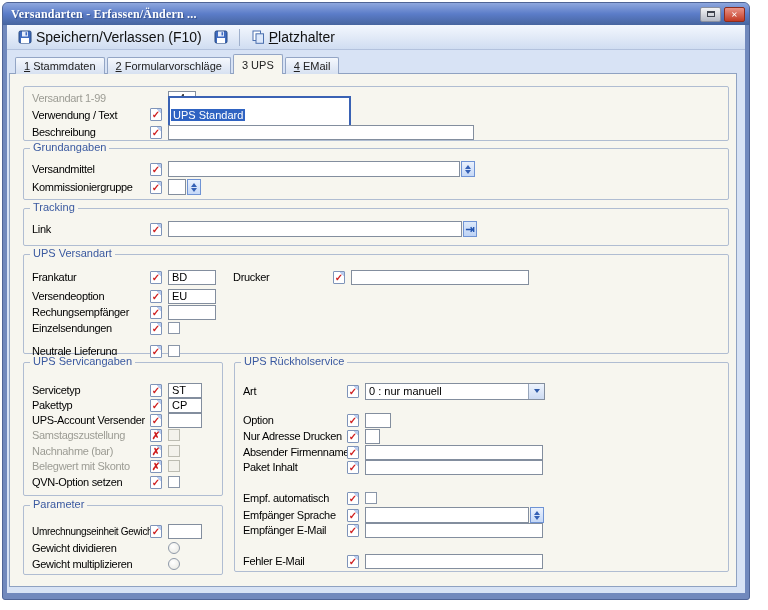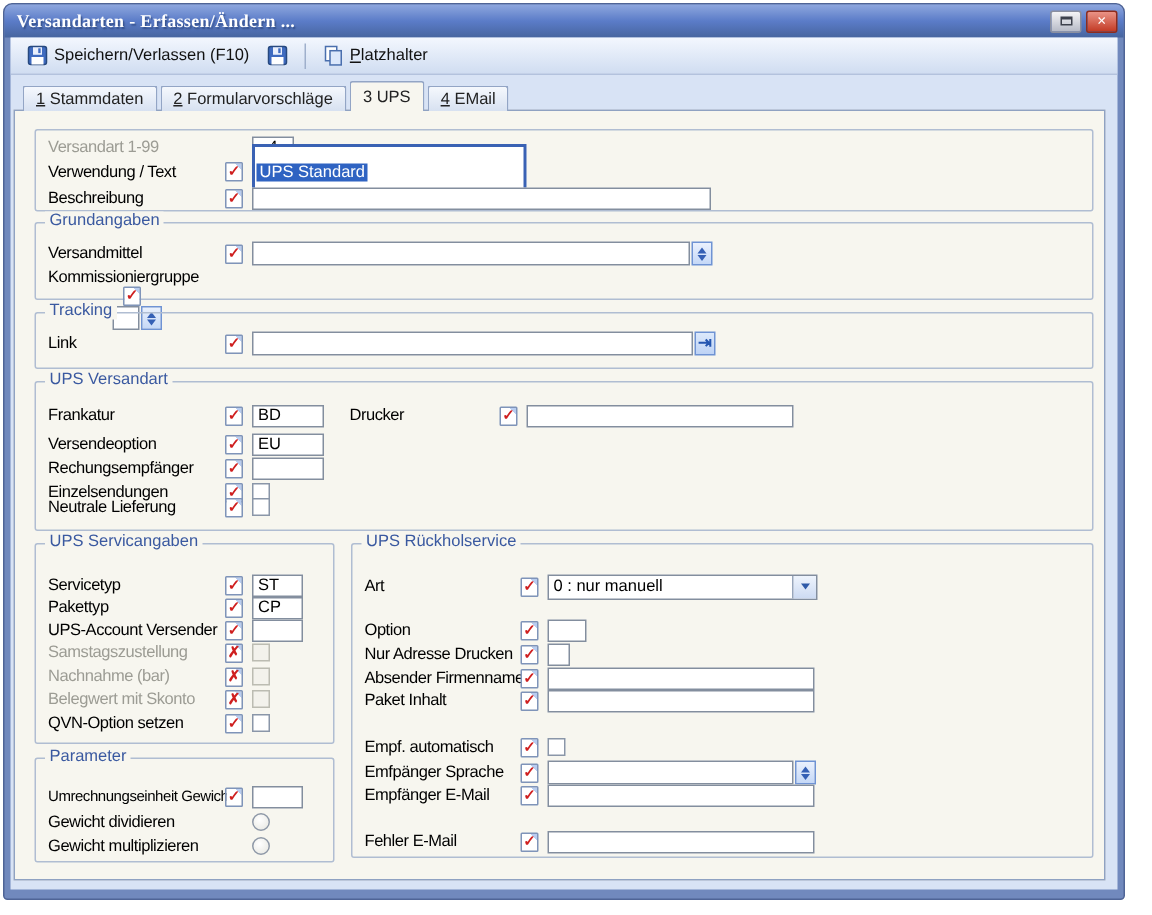--- a/index.html
+++ b/index.html
@@ -21,21 +21,21 @@
   .btn-max .sq { width:8px; height:6px; border:1px solid #3d414c; border-top-width:2px; background:transparent; }
   .btn-close { background:linear-gradient(#ea9386,#c23a24); border:1px solid #8e2c1d;
                color:#fff; font-weight:bold; font-size:11px; line-height:11px; }
 
   .window-body { position:absolute; left:4px; top:22px; right:4px; bottom:6px; background:#d8e3f5; overflow:hidden; }
 
   
   .toolbar { position:absolute; left:0; top:0; right:0; height:25px;
              background:linear-gradient(#f3f7fe,#d0ddf1); border-bottom:1px solid #b3c2dd;
              display:flex; align-items:center; padding:0 5px; }
-  .tbbtn { display:flex; align-items:center; gap:4px; padding:2px 5px; font-size:11px; color:#111;
+  .tbbtn { display:flex; align-items:center; gap:4px; padding:2px 5px; font-size:14px; color:#111;
            border:1px solid transparent; border-radius:2px; }
   .tbsep { width:1px; height:17px; background:#9fb0cc; margin:0 5px; }
 
   
   .tabstrip { position:absolute; left:8px; top:29px; height:20px; display:flex; align-items:flex-end; gap:2px; z-index:3; }
   .tab { font-size:11px; color:#222; padding:2px 8px 2px; height:17px; white-space:nowrap;
          background:linear-gradient(#f5f8fd,#d7e1f1); border:1px solid #93a5c5; border-bottom:none;
          border-radius:2px 2px 0 0; }
   .tab.active { background:#f7f6ef; height:20px; padding-top:4px; position:relative; z-index:4; }
   .u { text-decoration:underline; }
@@ -172,21 +172,21 @@
           <span class="lbl">Versandmittel</span>
           <span class="fic">✓</span>
           <div class="combo">
             <input class="tb" style="width: 292px; height: 16px;" value="">
             <span class="spin">
                 <span class="tri-u"></span>
                 <span class="tri-d"></span>
               </span>
           </div>
         </div>
-        <div class="row" style="top:30px;flex-direction:column;">
+        <div class="row" style="top:30px;">
           <span class="lbl">Kommissioniergruppe</span>
           <span class="fic">✓</span>
           <div class="combo">
             <input class="tb" style="width: 18px; height: 16px;" value="">
             <span class="spin">
                 <span class="tri-u"></span>
                 <span class="tri-d"></span>
               </span>
           </div>
         </div>
@@ -217,21 +217,21 @@
         <div class="row" style="top:49px;">
           <span class="lbl">Rechungsempfänger</span>
           <span class="fic">✓</span>
           <input class="tb" style="width: 48px;" value="">
         </div>
         <div class="row" style="top:65px;">
           <span class="lbl">Einzelsendungen</span>
           <span class="fic">✓</span>
           <span class="cb"></span>
         </div>
-        <div class="row" style="top:75px;">
+        <div class="row" style="top:88px;">
           <span class="lbl">Neutrale Lieferung</span>
           <span class="fic">✓</span>
           <span class="cb"></span>
         </div>
         <div class="row" style="left:209px;top:14px;">
           <span class="lbl-n" style="width:100px;">Drucker</span>
           <span class="fic">✓</span>
           <input class="tb" style="width: 178px;" value="">
         </div>
       </div>

